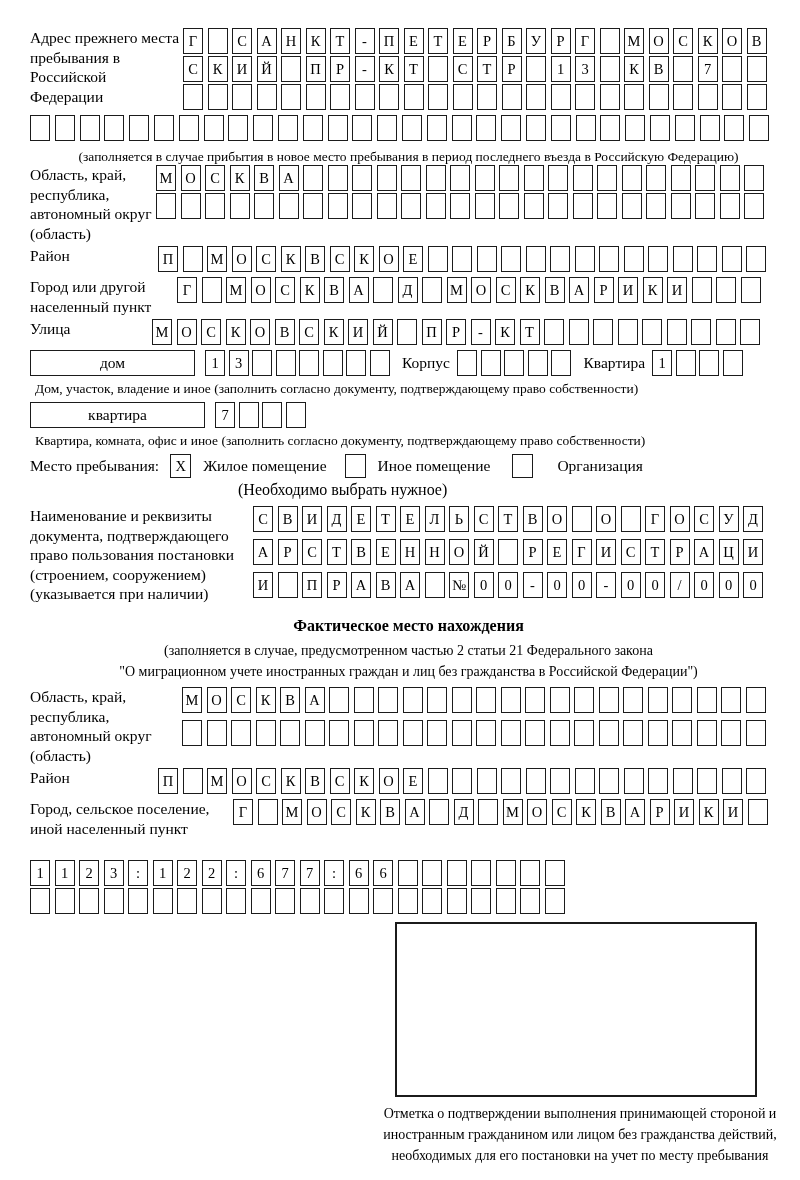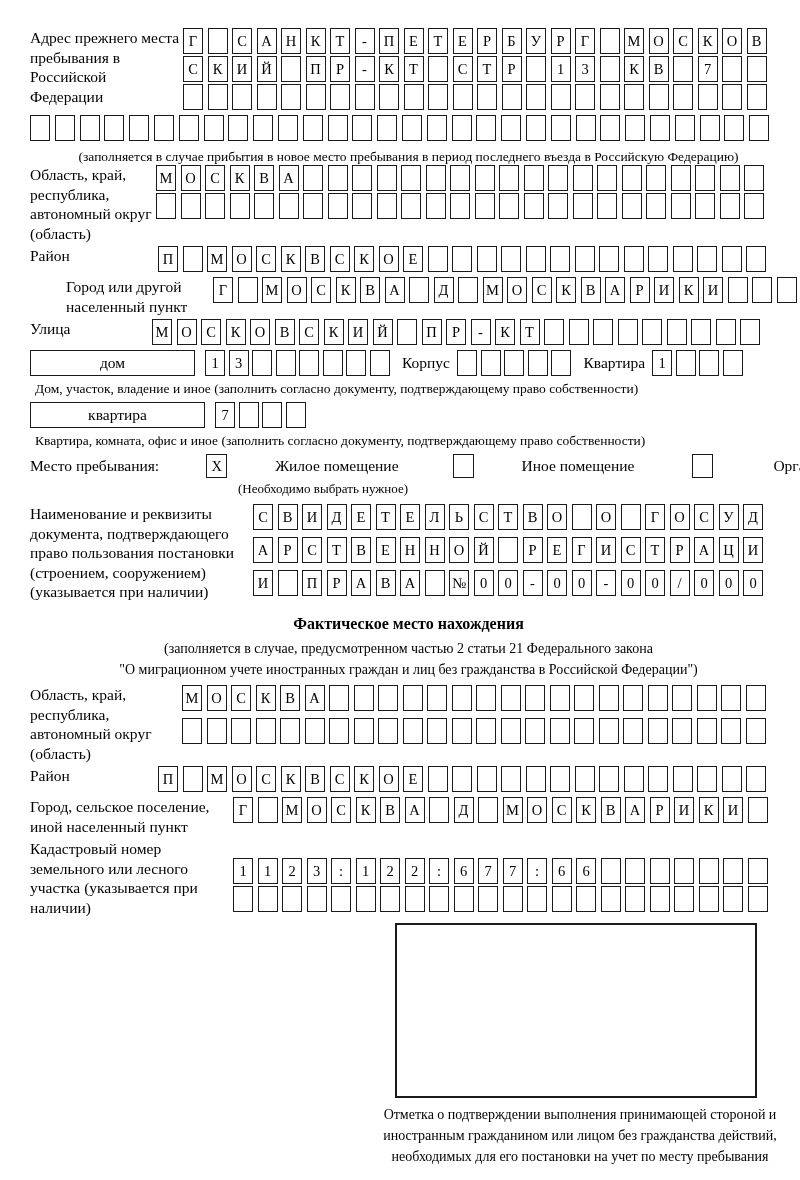--- a/index.html
+++ b/index.html
@@ -12,21 +12,21 @@
   .page { padding:8px 13px 0 30px; }
 
   .header-note { text-align:right; font-size:15.5px; margin:8px 42px 0 0; }
 
   .frow { display:flex; align-items:flex-start; margin-bottom:3px; }
   .flabel { font-size:15.5px; line-height:19.5px; flex:0 0 auto; }
 
   .lw-prev    { width:153px; }
   .lw-region  { width:126px; }
   .lw-district{ width:128px; }
-  .lw-city    { width:147px;margin-left:36px; }
+  .lw-city    { width:147px; }
   .lw-street  { width:122px; }
   .lw-doc     { width:223px; }
   .lw-region2 { width:152px; }
   .lw-city2   { width:203px; }
   .lw-cad     { width:203px; }
 
   .rows { flex:0 0 auto; }
   .boxrow { display:flex; margin-bottom:2px; }
   .boxrow .cell {
     width:20px; height:26px; flex:0 0 auto;
@@ -46,28 +46,28 @@
     height:26px; border:1.5px solid #1b1b1b; flex:0 0 auto;
     display:flex; align-items:center; justify-content:center; font-size:15.5px;
   }
   .w-dom { width:165px; margin-right:10px; }
   .w-kv  { width:175px; margin-right:10px; }
   .inline-label { font-size:15.5px; line-height:26px; margin:0 7px 0 9px; flex:0 0 auto; }
 
   .house-row .boxrow .cell, .apt-row .boxrow .cell { margin-right:3.5px; }
   .small-caption { font-size:13.5px; margin:1px 0 5px 5px; }
 
-  .stay-row { align-items:center; margin-top:4px;gap:36px; }
+  .stay-row { align-items:center; margin-top:4px; }
   .stay-label, .stay-opt { font-size:15.5px; flex:0 0 auto; }
   .chkbox {
     width:21px; height:24px; border:1.5px solid #1b1b1b; flex:0 0 auto;
     display:flex; align-items:center; justify-content:center;
     font-size:14.5px; margin:0 12px 0 11px;
   }
-  .stay-note { font-size:13px; margin:1px 0 7px 208px; }
+  .stay-note { font-size:16px; margin:1px 0 7px 208px; }
 
   .fact-title { text-align:center; font-weight:bold; font-size:16px; margin:12px 0 6px; }
   .fact-cap { text-align:center; font-size:14px; line-height:1.48; }
   .fact-block { margin-top:5px; }
 
   .cad-rows { margin-top:19px; }
 
   .stampbox {
     width:362px; height:175px; border:2px solid #1b1b1b;
     margin:6px 0 6px 365px;
@@ -595,21 +595,20 @@
         <div class="cell">А</div>
         <div class="cell">Р</div>
         <div class="cell">И</div>
         <div class="cell">К</div>
         <div class="cell">И</div>
         <div class="cell"></div>
       </div>
   </div>
 
   <div class="frow">
-    <div class="flabel lw-cad">Кадастровый номер земельного или лесного участка (указывается при наличии)</div>
     <div class="rows cad-rows">
       <div class="boxrow">
           <div class="cell">1</div>
           <div class="cell">1</div>
           <div class="cell">2</div>
           <div class="cell">3</div>
           <div class="cell">:</div>
           <div class="cell">1</div>
           <div class="cell">2</div>
           <div class="cell">2</div>

